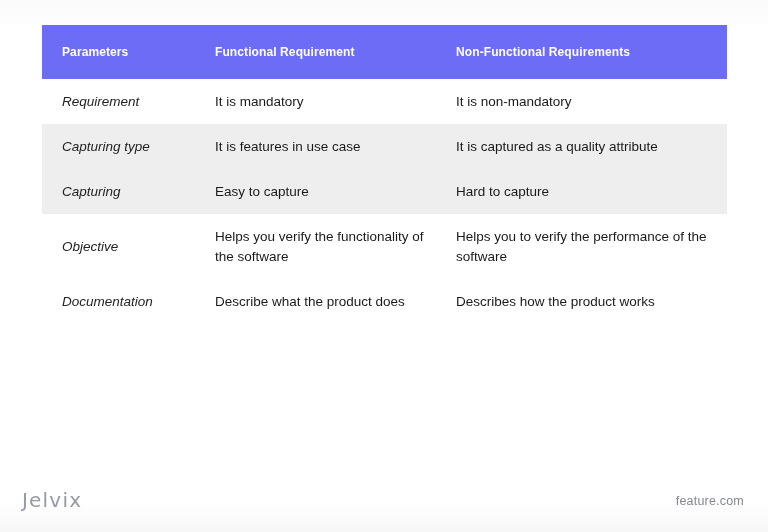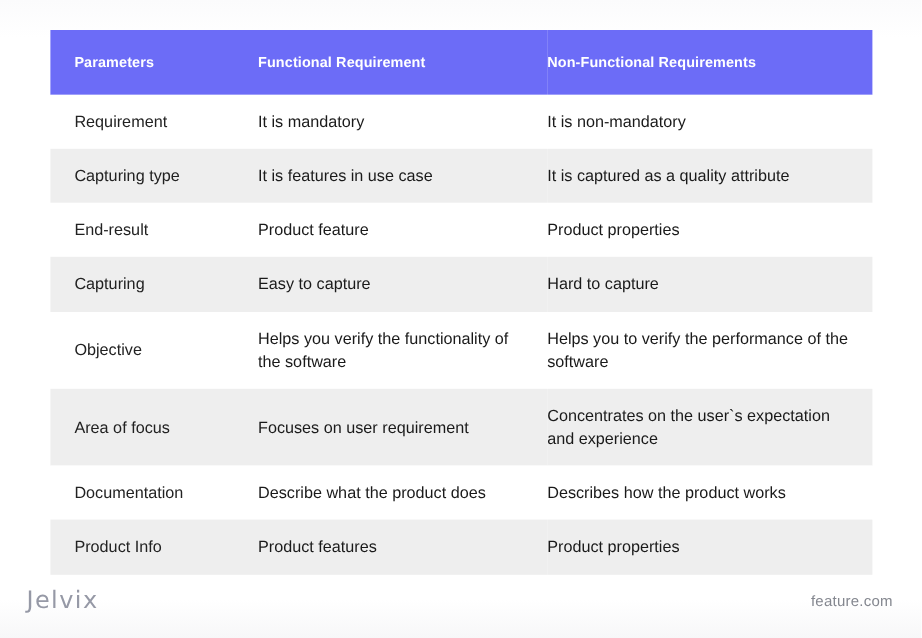--- a/index.html
+++ b/index.html
@@ -53,20 +53,21 @@
     font-size: 13.5px;
     color: #1a1a1a;
     vertical-align: middle;
     padding: 13px 14px 13px 0;
     line-height: 1.42;
   }
   tbody td.cell-param {
     padding-left: 20px;
     padding-right: 10px;
     color: #222222;
+    font-style: italic;
   }
 
   tbody tr.stripe td {
     background: #eeeeee;
   }
   tbody tr.plain td {
     background: #ffffff;
   }
 
   .footer {
@@ -120,49 +121,34 @@
       <tr class="plain">
         <td class="cell-param">Requirement</td>
         <td>It is mandatory</td>
         <td>It is non-mandatory</td>
       </tr>
       <tr class="stripe">
         <td class="cell-param">Capturing type</td>
         <td>It is features in use case</td>
         <td>It is captured as a quality attribute</td>
       </tr>
-      <tr class="plain">
-        <td class="cell-param">End-result</td>
-        <td>Product feature</td>
-        <td>Product properties</td>
-      </tr>
       <tr class="stripe">
         <td class="cell-param">Capturing</td>
         <td>Easy to capture</td>
         <td>Hard to capture</td>
       </tr>
       <tr class="plain">
         <td class="cell-param">Objective</td>
         <td>Helps you verify the functionality of the software</td>
         <td>Helps you to verify the performance of the software</td>
       </tr>
-      <tr class="stripe">
-        <td class="cell-param">Area of focus</td>
-        <td>Focuses on user requirement</td>
-        <td>Concentrates on the user`s expectation and experience</td>
-      </tr>
       <tr class="plain">
         <td class="cell-param">Documentation</td>
         <td>Describe what the product does</td>
         <td>Describes how the product works</td>
-      </tr>
-      <tr class="stripe">
-        <td class="cell-param">Product Info</td>
-        <td>Product features</td>
-        <td>Product properties</td>
       </tr>
     </tbody>
   </table>
 
   <div class="footer">
     <div class="brand-logo">Jelvix</div>
     <div class="brand-url">feature.com</div>
   </div>
 
 </div>

